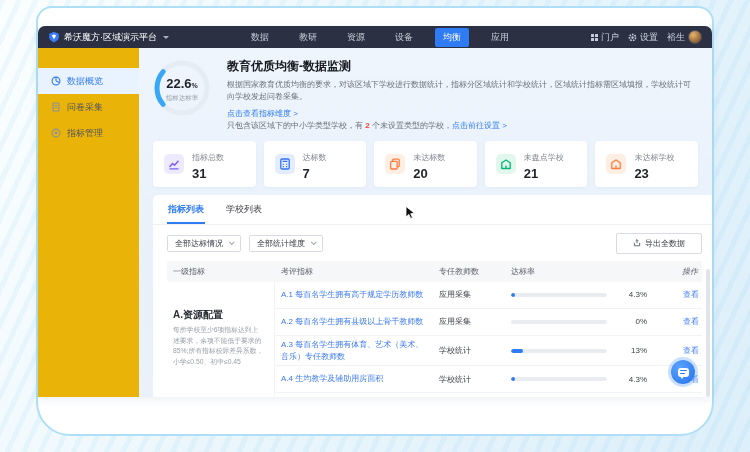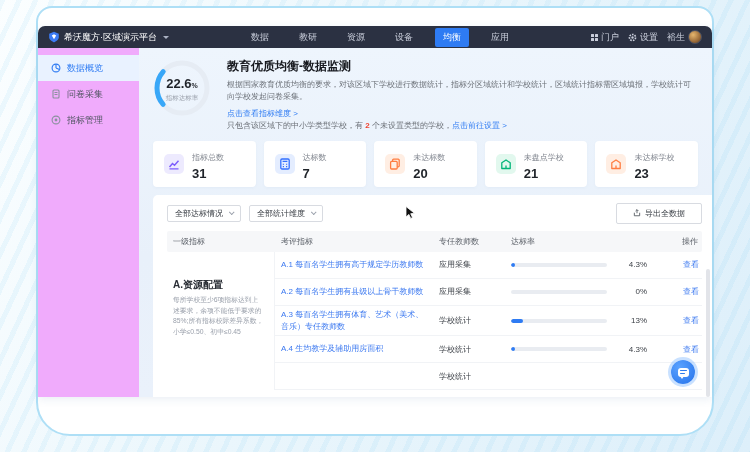--- a/index.html
+++ b/index.html
@@ -32,21 +32,21 @@
   .nav-item.active { background:#2e7bf3; color:#fff; }
   .top-right { display:flex; align-items:center; gap:9px; white-space:nowrap; }
   .top-chip { display:flex; align-items:center; gap:3px; }
   .grid-ic { display:grid; grid-template-columns:3px 3px; grid-template-rows:3px 3px; gap:1px; }
   .grid-ic i { background:#c9cedb; border-radius:.5px; }
   .avatar { width:14px; height:14px; border-radius:50%;
     background:radial-gradient(circle at 35% 32%,#e6b66e,#9a6a38 62%,#5e4022); border:1px solid #4a5163; }
 
   
   .app-body { flex:1; display:flex; min-height:0; }
-  .sidebar { width:101px; flex:none; background:#f0abfc; padding-top:7px; }
+  .sidebar { width:101px; flex:none; background:#eab308; padding-top:20px; }
   .side-item { height:26px; display:flex; align-items:center; gap:6px; padding-left:13px;
     font-size:9px; color:#4e5360; cursor:pointer; }
   .side-item.active { background:#e9f2ff; color:#2e7bf3; }
   .side-item svg { flex:none; }
 
   .main { flex:1; min-width:0; display:flex; flex-direction:column;
     background:linear-gradient(180deg,#eef5fd 0%,#e8f0fa 60%,#eaf1fb 100%); }
 
   
   .overview { display:flex; margin:7px 14px 0 14px; gap:16px; }
@@ -83,21 +83,21 @@
   .chev { width:4px; height:4px; border-right:1px solid #9aa0ab; border-bottom:1px solid #9aa0ab;
     transform:rotate(45deg) translateY(-1px); }
   .export-btn { margin-left:auto; display:flex; align-items:center; gap:4px; border:1px solid #d8dbe1;
     border-radius:2px; height:21px; padding:0 16px; font-size:8px; color:#3c4047; background:#fff; cursor:pointer; }
 
   
   .table { flex:1; min-height:0; padding:0 10px 0 14px; overflow:hidden; }
   .thead { display:grid; grid-template-columns:108px 158px 72px 150px 1fr; background:#f6f7f9;
     height:21px; align-items:center; font-size:8px; color:#5b6068; border-radius:2px; }
   .thead .th { padding:0 8px 0 6px; }
-  .thead .th:last-child { text-align:right; padding-right:4px; }
+  .thead .th:last-child { text-align:right; padding-right:4px;font-style:italic; }
   .tbody { display:flex; }
   .group-cell { width:108px; flex:none; border-right:1px solid #f1f3f6; padding:26px 10px 0 6px; }
   .group-name { font-size:10px; font-weight:bold; color:#2b2f36; margin-bottom:3px; }
   .group-desc { font-size:6.8px; color:#9aa0ab; line-height:1.55; }
   .rows { flex:1; min-width:0; }
   .trow { display:grid; grid-template-columns:158px 72px 150px 1fr; align-items:center;
     border-bottom:1px solid #f1f3f6; min-height:27px; padding:3px 0; }
   .cell { padding:0 8px 0 6px; font-size:8px; color:#3c4047; }
   .ind-link { color:#3b78f0; line-height:1.45; cursor:pointer; }
   .c-rate { display:flex; align-items:center; padding-left:6px; }
@@ -258,20 +258,24 @@
             <svg width="12" height="12" viewBox="0 0 12 12">
                 <path d="M1.8 10.5 V4.8 L6 2 L10.2 4.8 V10.5 Z" fill="none" stroke="#ff7d41" stroke-width="1.3" stroke-linejoin="round"></path>
                 <path d="M6 10.3 V7.4" stroke="#ff7d41" stroke-width="1.3"></path>
               </svg>
           </span>
           <span><span class="stat-label">未达标学校</span><br><span class="stat-value">23</span></span>
         </div>
       </div>
 
       <div class="panel">
+        <div class="tabs">
+          <span class="tab active">指标列表</span>
+          <span class="tab">学校列表</span>
+        </div>
 
         <div class="filters">
           <span class="dropdown">
             <span>全部达标情况</span>
             <span class="chev"></span>
           </span>
           <span class="dropdown">
             <span>全部统计维度</span>
             <span class="chev"></span>
           </span>

